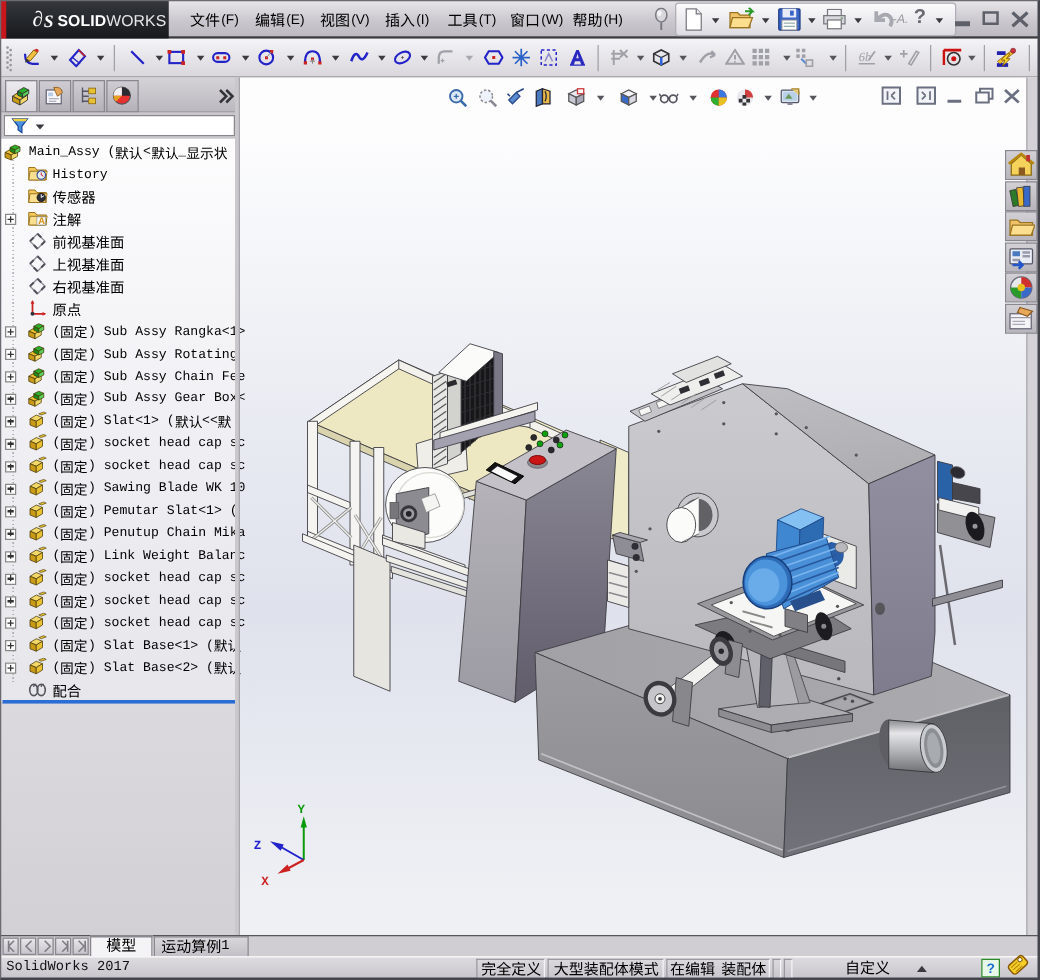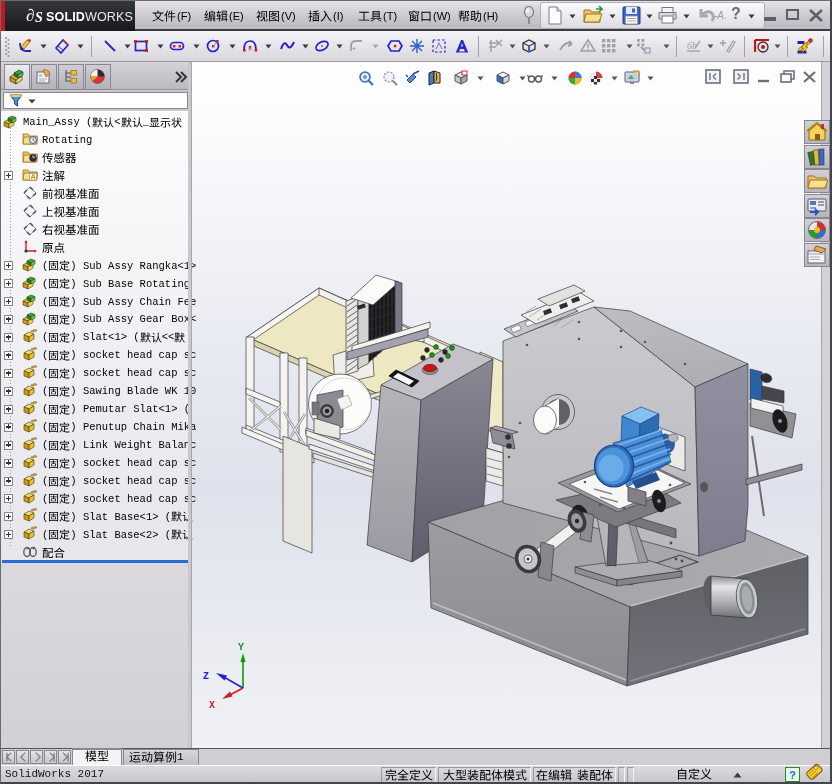--- a/index.html
+++ b/index.html
@@ -811,21 +811,21 @@
         <use href="#u72b6" x="2000"></use>
       </svg>
     </div>
     <svg class="abs" style="left:22px;top:131.45px" width="16" height="16" viewBox="0 0 16 16">
       <path d="M1 3 L6 3 L7.5 5 L15 5 L15 13 L1 13 Z" fill="#f5c95a" stroke="#9a7420" stroke-width="0.8"></path>
       <path d="M2 6 L16 6 L14 13 L1 13 Z" fill="#fbdf90" stroke="#9a7420" stroke-width="0.8"></path>
       <circle cx="11" cy="9" r="3.4" fill="#e8eef8" stroke="#2a4a9a" stroke-width="0.9"></circle>
       <path d="M11 7 L11 9 L12.7 10" stroke="#cc2222" stroke-width="0.8" fill="none"></path>
     </svg>
     <div class="row mono" style="left:42px;top:132.95px;height:14px;font-size:10.5px;color:#000">
-      <span>Rotating</span>
+      <span>History</span>
     </div>
     <svg class="abs" style="left:22px;top:149.4px" width="16" height="16" viewBox="0 0 16 16">
       <path d="M1 3 L6 3 L7.5 5 L15 5 L15 13 L1 13 Z" fill="#f5c95a" stroke="#9a7420" stroke-width="0.8"></path>
       <path d="M2 6 L16 6 L14 13 L1 13 Z" fill="#fbdf90" stroke="#9a7420" stroke-width="0.8"></path>
       <circle cx="11" cy="9" r="3.4" fill="#2e2e38" stroke="#111" stroke-width="0.6"></circle>
       <path d="M11 9 L13.2 7.6 M11 9 L11 6.4" stroke="#f8f8f8" stroke-width="0.8"></path>
     </svg>
     <div class="row mono" style="left:42px;top:150.9px;height:14px;font-size:10.5px;color:#000">
       <svg class="k" style="width:34.5px;height:11.5px" viewBox="0 -880 3000 1000" preserveAspectRatio="none" fill="#000">
         <use href="#u4f20" x="0"></use>
@@ -931,21 +931,21 @@
         <path d="M5 4 L5 7 L9 9 L9 6 Z" fill="#1a8a1a"></path>
         <path d="M9 6 L13 3.6 L13 7 L9 9 Z" fill="#5ad05a"></path>
       </g>
     </svg>
     <div class="row mono" style="left:42px;top:276.54999999999995px;height:14px;font-size:10.5px;color:#000">
       <span>(</span>
       <svg class="k" style="width:22px;height:11px" viewBox="0 -880 2000 1000" preserveAspectRatio="none" fill="#000">
         <use href="#u56fa" x="0"></use>
         <use href="#u5b9a" x="1000"></use>
       </svg>
-      <span>) Sub Base Rotating</span>
+      <span>) Sub Assy Rotating</span>
     </div>
     <div class="abs" style="left:4px;top:297.0px;width:9px;height:9px;background:#fff;border:1px solid #888"></div>
     <div class="abs" style="left:6px;top:300.5px;width:5px;height:1.5px;background:#333"></div>
     <div class="abs" style="left:7.8px;top:298.8px;width:1.5px;height:5px;background:#333"></div>
     <svg class="abs" style="left:22px;top:293.0px" width="16" height="16" viewBox="0 0 16 16">
       <g stroke="#4a3a08" stroke-width="0.6">
         <path d="M1 8 L6 5 L11 7 L6 10 Z" fill="#e8c030"></path>
         <path d="M1 8 L1 12 L6 14 L6 10 Z" fill="#c89a18"></path>
         <path d="M6 10 L11 7 L11 11 L6 14 Z" fill="#f2d868"></path>
         <path d="M5 4 L9 2 L13 3.6 L9 6 Z" fill="#2ab02a"></path>

